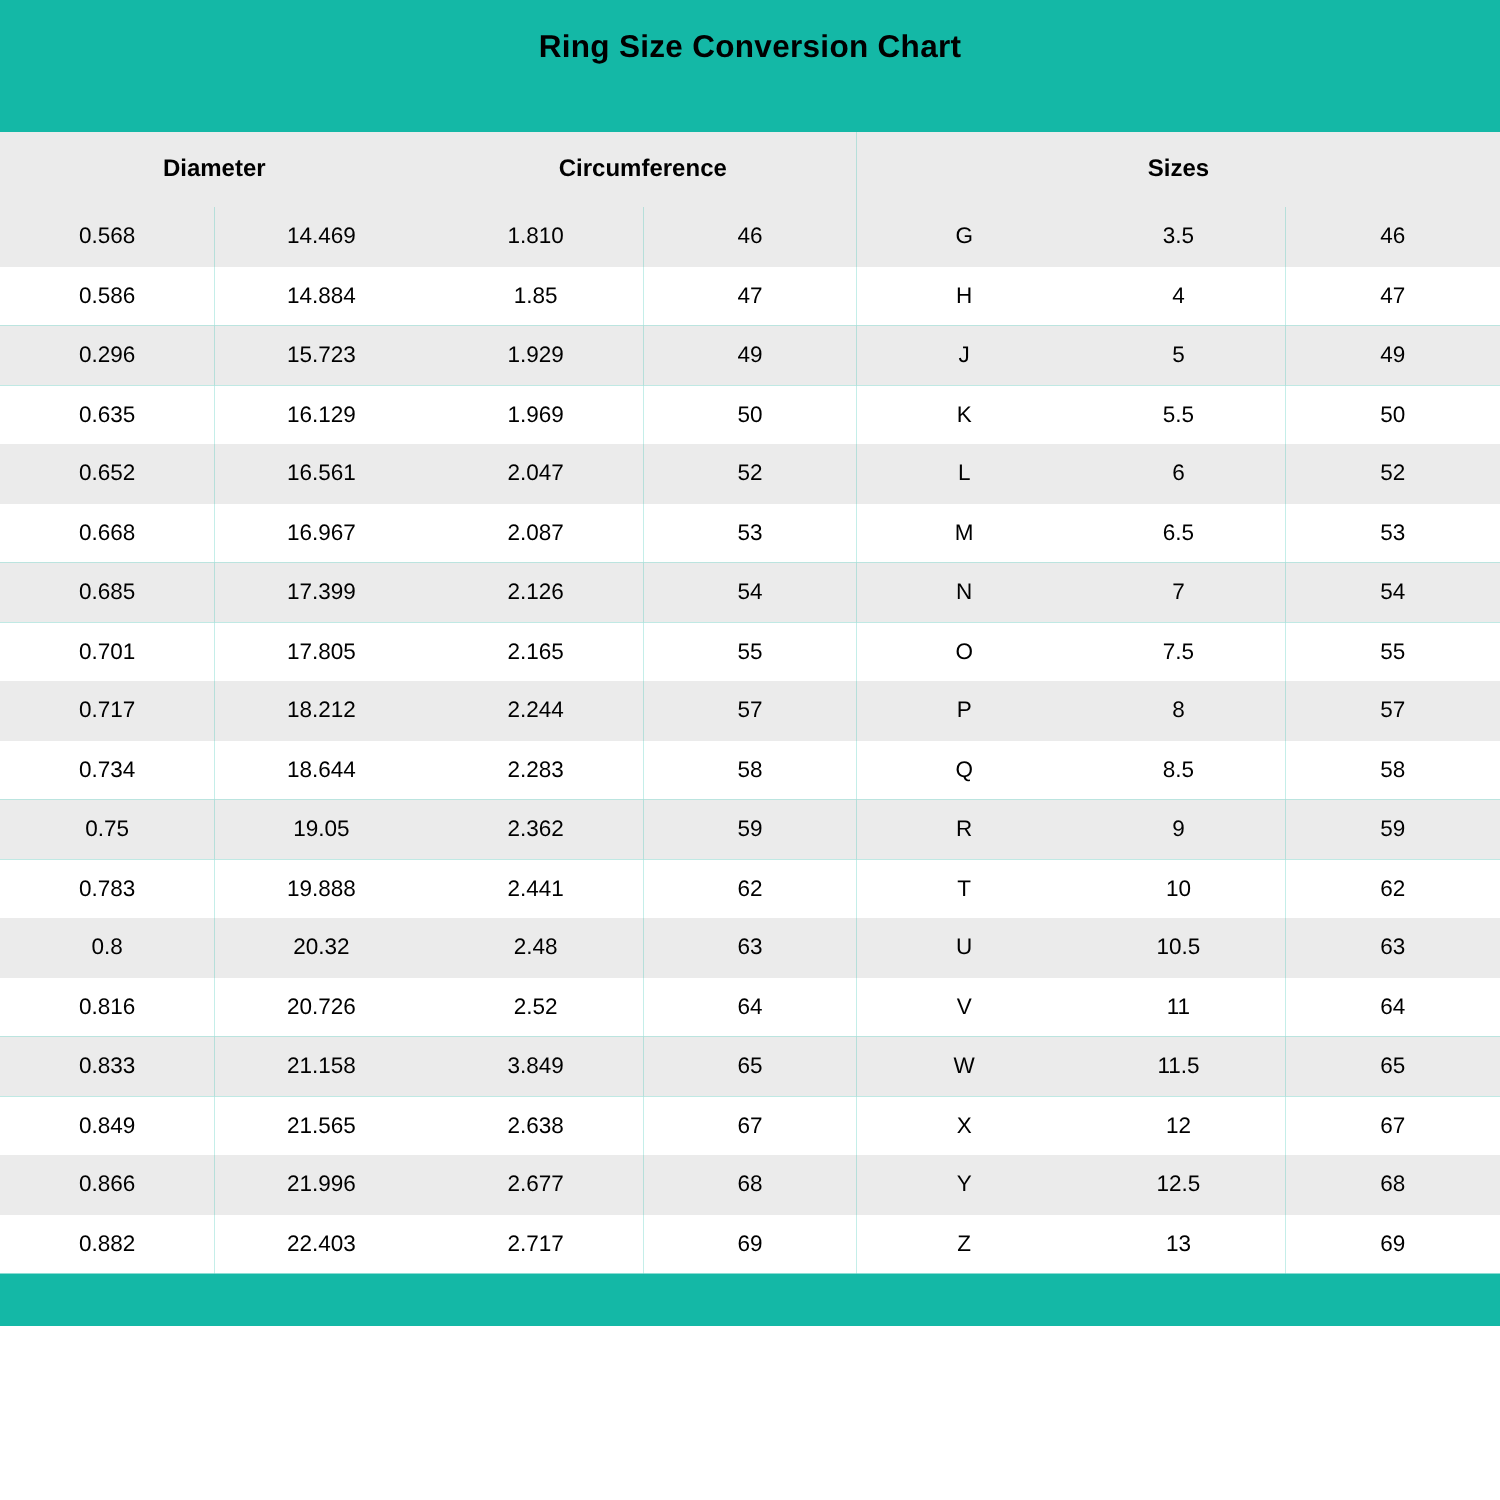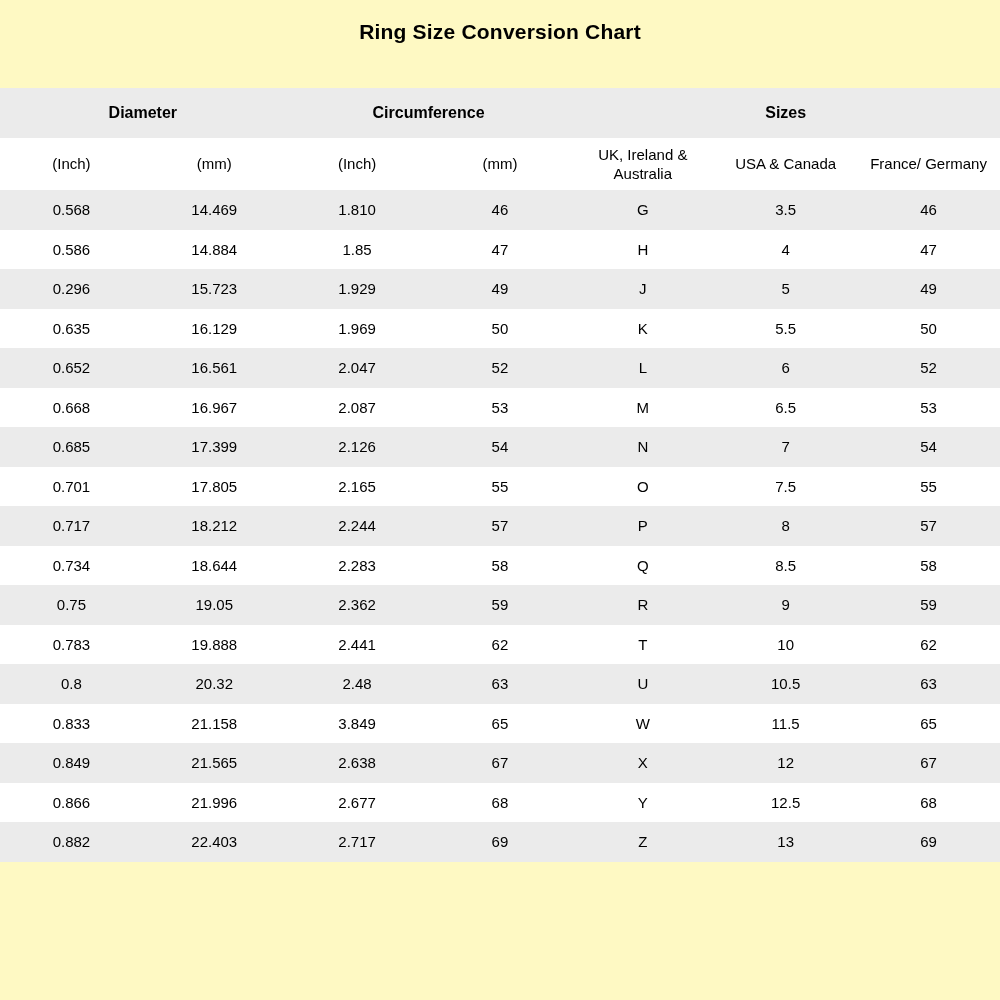--- a/index.html
+++ b/index.html
@@ -2,21 +2,21 @@
 <html><head>
 <meta charset="utf-8">
 <style>
   * { margin: 0; padding: 0; box-sizing: border-box; }
   html, body {
     width: 1000px;
     background: #ffffff;
     font-family: "Liberation Sans", sans-serif;
     color: #000000;
   }
-  .page { width: 1000px; height: 1000px; overflow: hidden; background: #fef9c3; }
+  .page { width: 1000px; height: 884px; overflow: hidden; background: #14b8a6; }
   .page-title {
     text-align: center;
     font-size: 21px;
     font-weight: bold;
     padding-top: 19px;
     line-height: 25px;
     letter-spacing: 0.2px;
   }
   table.ring-table {
     width: 1000px;
@@ -56,29 +56,20 @@
 <div class="page">
   <h1 class="page-title">Ring Size Conversion Chart</h1>
 
   <table class="ring-table">
     <thead>
       <tr class="group-header">
           <th colspan="2">Diameter</th>
           <th colspan="2">Circumference</th>
           <th colspan="3">Sizes</th>
         </tr>
-      <tr class="col-header">
-          <th>(Inch)</th>
-          <th>(mm)</th>
-          <th>(Inch)</th>
-          <th>(mm)</th>
-          <th>UK, Ireland &amp; Australia</th>
-          <th>USA &amp; Canada</th>
-          <th>France/ Germany</th>
-        </tr>
     </thead>
     <tbody>
         <tr>
           <td>0.568</td>
           <td>14.469</td>
           <td>1.810</td>
           <td>46</td>
           <td>G</td>
           <td>3.5</td>
           <td>46</td>
@@ -185,20 +176,29 @@
         <tr>
           <td>0.8</td>
           <td>20.32</td>
           <td>2.48</td>
           <td>63</td>
           <td>U</td>
           <td>10.5</td>
           <td>63</td>
         </tr>
         <tr>
+          <td>0.816</td>
+          <td>20.726</td>
+          <td>2.52</td>
+          <td>64</td>
+          <td>V</td>
+          <td>11</td>
+          <td>64</td>
+        </tr>
+        <tr>
           <td>0.833</td>
           <td>21.158</td>
           <td>3.849</td>
           <td>65</td>
           <td>W</td>
           <td>11.5</td>
           <td>65</td>
         </tr>
         <tr>
           <td>0.849</td>

